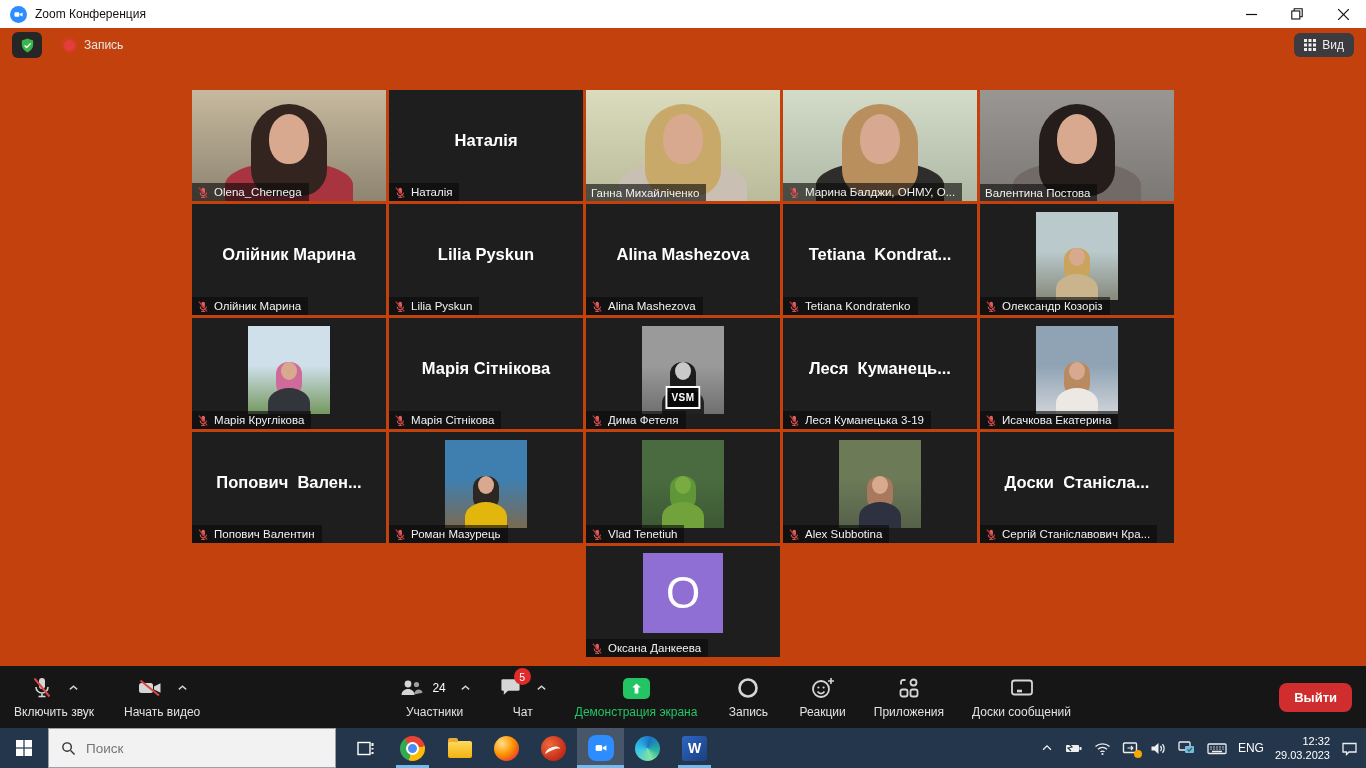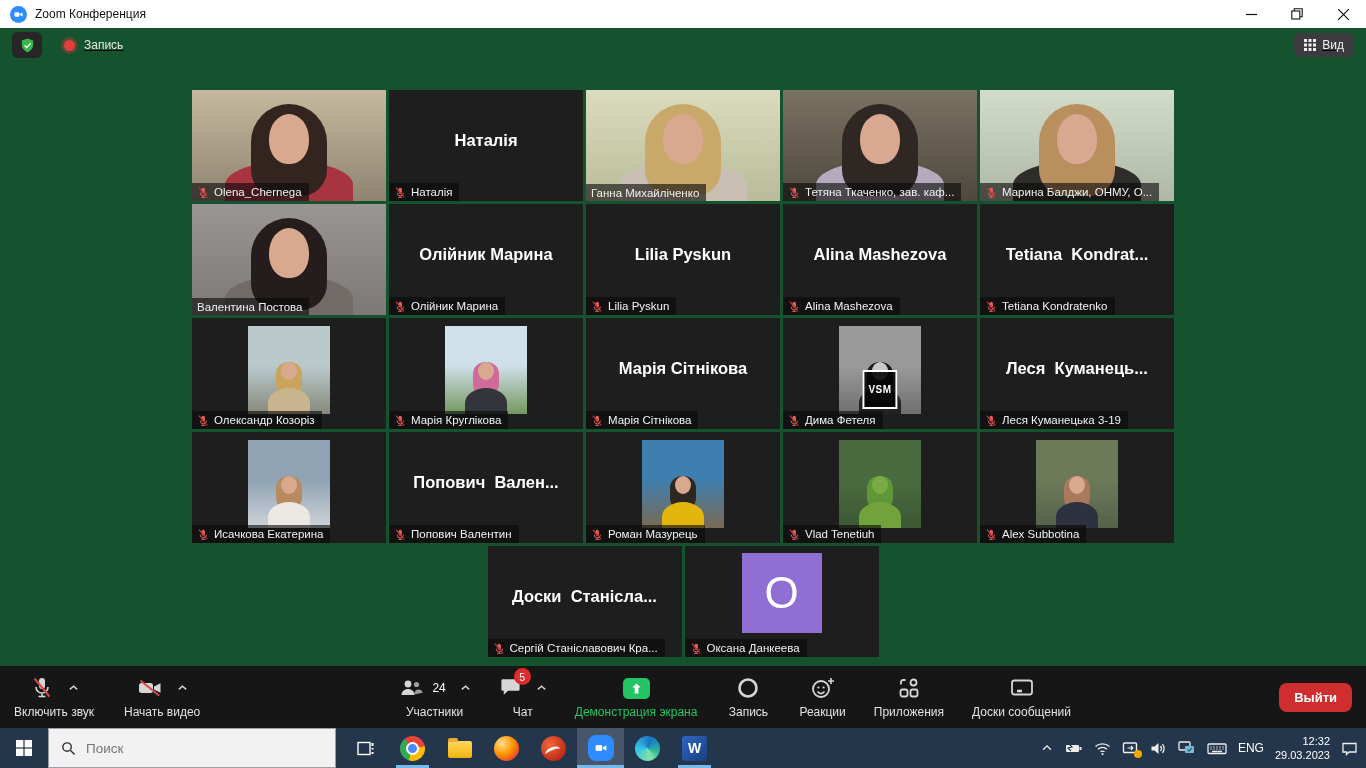--- a/index.html
+++ b/index.html
@@ -8,21 +8,21 @@
 
   
   .titlebar { height:28px; background:#fff; display:flex; align-items:center; padding-left:10px; }
   .titlebar .appico { width:17px; height:17px; border-radius:50%; background:#2d8cff;
     display:flex; align-items:center; justify-content:center; margin-right:8px; }
   .titlebar .title { font-size:12px; color:#111; }
   .winctl { margin-left:auto; display:flex; height:28px; }
   .winctl .wbtn { width:46px; display:flex; align-items:center; justify-content:center; }
 
   
-  .app { height:700px; background:#14532d; position:relative;text-decoration:underline; }
+  .app { height:700px; background:#c2410c; position:relative; }
 
   .meetbar { height:34px; display:flex; align-items:center; padding:0 12px; }
   .shieldbox { width:30px; height:26px; background:#262626; border-radius:6px;
     display:flex; align-items:center; justify-content:center; }
   .recwrap { display:flex; align-items:center; gap:9px; margin-left:22px; }
   .recdot { width:11px; height:11px; border-radius:50%; background:#e43d3d;
     box-shadow:0 0 0 3px rgba(228,61,61,.3); }
   .reclabel { color:#e8e8e8; font-size:12px; }
   .viewbtn { margin-left:auto; background:#3c3c40; border-radius:6px; padding:5px 10px;
     display:flex; align-items:center; gap:6px; color:#efefef; font-size:12px; }
@@ -44,21 +44,21 @@
   .photo { position:absolute; left:50%; transform:translateX(-50%); top:8px;
     width:82px; height:88px; overflow:hidden; }
   .ph-hair { position:absolute; left:50%; transform:translateX(-50%); bottom:18px;
     width:26px; height:34px; border-radius:12px; }
   .ph-head { position:absolute; left:50%; transform:translateX(-50%); bottom:34px;
     width:16px; height:18px; border-radius:50%; }
   .ph-body { position:absolute; left:50%; transform:translateX(-50%); bottom:-4px;
     width:42px; height:30px; border-radius:50% 50% 0 0; }
   .vsm-badge { position:absolute; left:50%; transform:translateX(-50%); bottom:5px;
     background:rgba(5,5,5,.9); border:2px solid #fff; color:#fff; font-weight:bold;
-    font-size:10px; padding:12px 4px; letter-spacing:.5px; }
+    font-size:10px; padding:4px 4px; letter-spacing:.5px; }
   .initbox { position:absolute; left:50%; transform:translateX(-50%); top:7px;
     width:80px; height:80px; display:flex; align-items:center; justify-content:center;
     color:#fff; font-size:44px; }
   .plabel { position:absolute; left:0; bottom:0; max-width:100%; background:rgba(10,10,10,.62);
     color:#f2f2f2; font-size:11.5px; padding:2.5px 7px 2.5px 5px; display:flex;
     align-items:center; gap:5px; white-space:nowrap; overflow:hidden; }
   .micwrap { display:flex; align-items:center; flex:none; }
 
   
   .toolbar { position:absolute; left:0; right:0; bottom:0; height:62px;
@@ -216,39 +216,20 @@
         <div class="vbg" style="background: linear-gradient(rgb(218, 220, 189), rgb(185, 187, 154));">
           <div class="shoulders" style="background: rgb(201, 191, 179);"></div>
           <div class="hairv" style="background: rgb(201, 169, 106);"></div>
           <div class="facev" style="background: rgb(217, 169, 143);"></div>
         </div>
         <div class="plabel">
           <span>Ганна Михайліченко</span>
         </div>
       </div>
       <div class="tile">
-        <div class="vbg" style="background: linear-gradient(rgb(122, 114, 98), rgb(78, 72, 61));">
-          <div class="shoulders" style="background: rgb(180, 169, 189);"></div>
-          <div class="hairv" style="background: rgb(46, 39, 35);"></div>
-          <div class="facev" style="background: rgb(216, 168, 144);"></div>
-        </div>
-        <div class="plabel">
-          <span class="micwrap">
-            <svg width="12" height="13" viewBox="0 0 16 16">
-              <rect x="6" y="1.5" width="4.6" height="8" rx="2.3" fill="#e05f5f"></rect>
-              <path d="M4.2 8.2a4.2 4.2 0 0 0 8.4 0" fill="none" stroke="#e05f5f" stroke-width="1.3"></path>
-              <line x1="8.3" y1="12.6" x2="8.3" y2="14.5" stroke="#e05f5f" stroke-width="1.3"></line>
-              <line x1="5.6" y1="14.5" x2="11" y2="14.5" stroke="#e05f5f" stroke-width="1.3"></line>
-              <line x1="2.5" y1="1.5" x2="13.5" y2="14.5" stroke="#c03737" stroke-width="1.7"></line>
-            </svg>
-          </span>
-          <span>Тетяна Ткаченко, зав. каф...</span>
-        </div>
-      </div>
-      <div class="tile">
         <div class="vbg" style="background: linear-gradient(rgb(211, 220, 201), rgb(174, 184, 164));">
           <div class="shoulders" style="background: rgb(46, 45, 43);"></div>
           <div class="hairv" style="background: rgb(185, 143, 94);"></div>
           <div class="facev" style="background: rgb(216, 168, 144);"></div>
         </div>
         <div class="plabel">
           <span class="micwrap">
             <svg width="12" height="13" viewBox="0 0 16 16">
               <rect x="6" y="1.5" width="4.6" height="8" rx="2.3" fill="#e05f5f"></rect>
               <path d="M4.2 8.2a4.2 4.2 0 0 0 8.4 0" fill="none" stroke="#e05f5f" stroke-width="1.3"></path>

